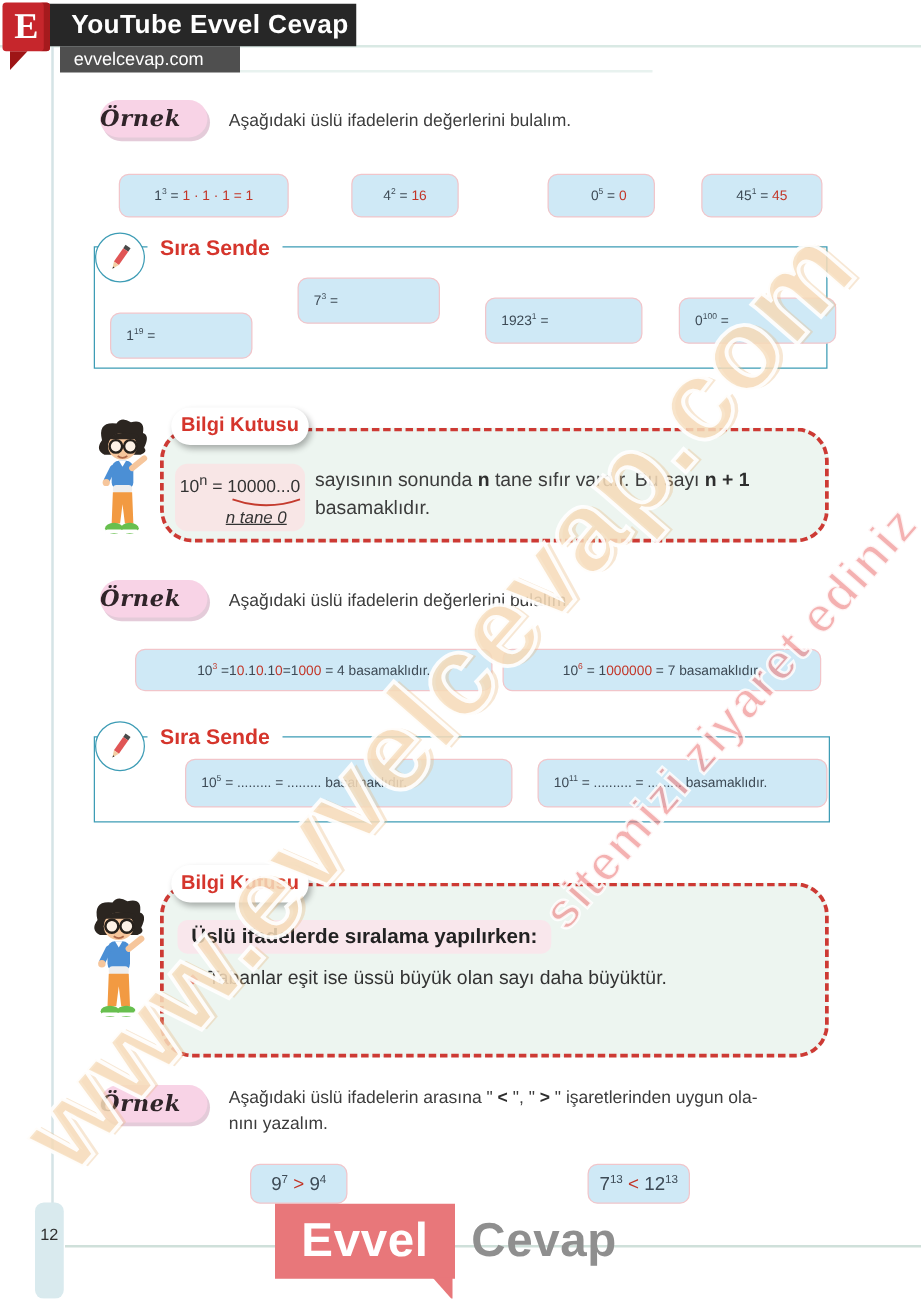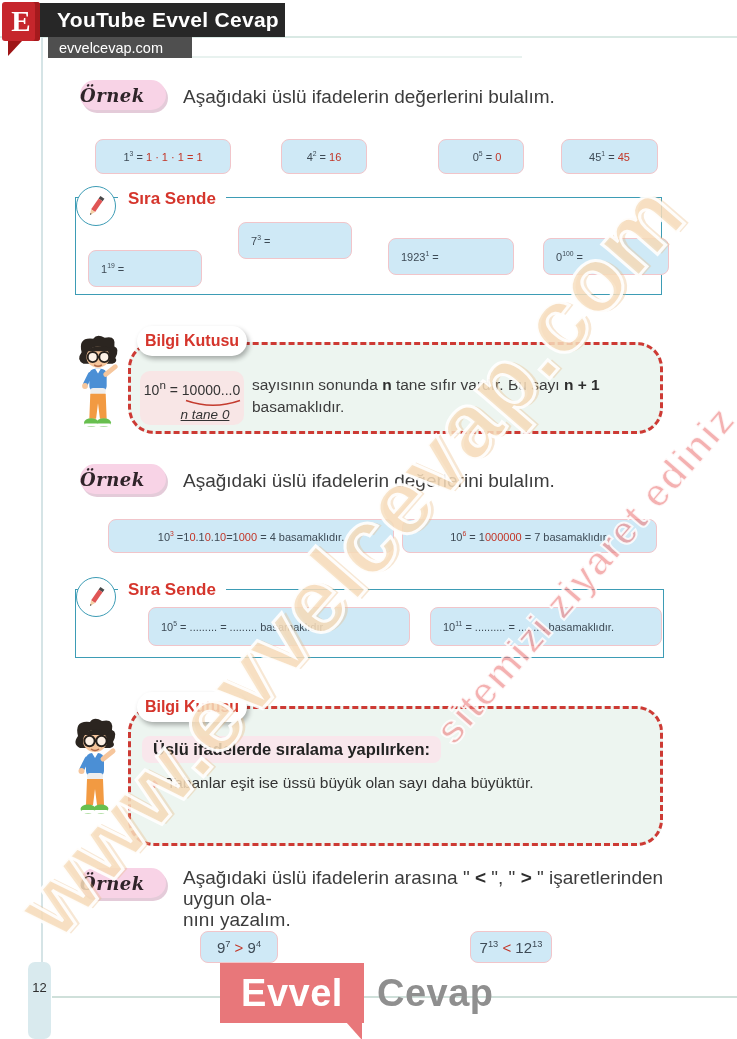--- a/index.html
+++ b/index.html
@@ -19,21 +19,21 @@
   .badge{left:2px;top:2px;width:38px;height:39px;background:#c6262c;border-radius:3px;z-index:3;
          display:flex;align-items:center;justify-content:center;box-shadow:inset -5px 0 0 #a51a1d;}
   .badge span{color:#fff;font-size:29px;font-weight:bold;font-family:"Liberation Serif",serif;}
   .badge-tail{left:8px;top:41px;width:0;height:0;border-left:14px solid #9e1516;border-bottom:15px solid transparent;z-index:2;}
 
   
   .pill{width:86px;height:30px;background:#f8d3e6;border-radius:16px;display:flex;align-items:center;justify-content:flex-start;
         box-shadow:2px 3px 0 rgba(196,140,170,.45);}
   .pill span{font-family:"DejaVu Serif",serif;font-style:italic;font-weight:600;font-size:18px;color:#2f2429;letter-spacing:.5px;}
 
-  .intro{font-size:19px;color:#3c3c3c;line-height:21px;}
+  .intro{font-size:14px;color:#3c3c3c;line-height:21px;}
 
   
   .box{position:absolute;background:#cfe9f6;border:1.5px solid #f1c5ca;border-radius:8px;
        display:flex;align-items:center;justify-content:center;color:#3d4a55;font-size:11px;white-space:nowrap;}
   .box.left{justify-content:flex-start;padding-left:12px;}
   .box sup,.expr sup{font-size:.62em;}
   .t-red{color:#c23527;}
   .t-bold{font-weight:bold;color:#2e2e2e;}
 
   

